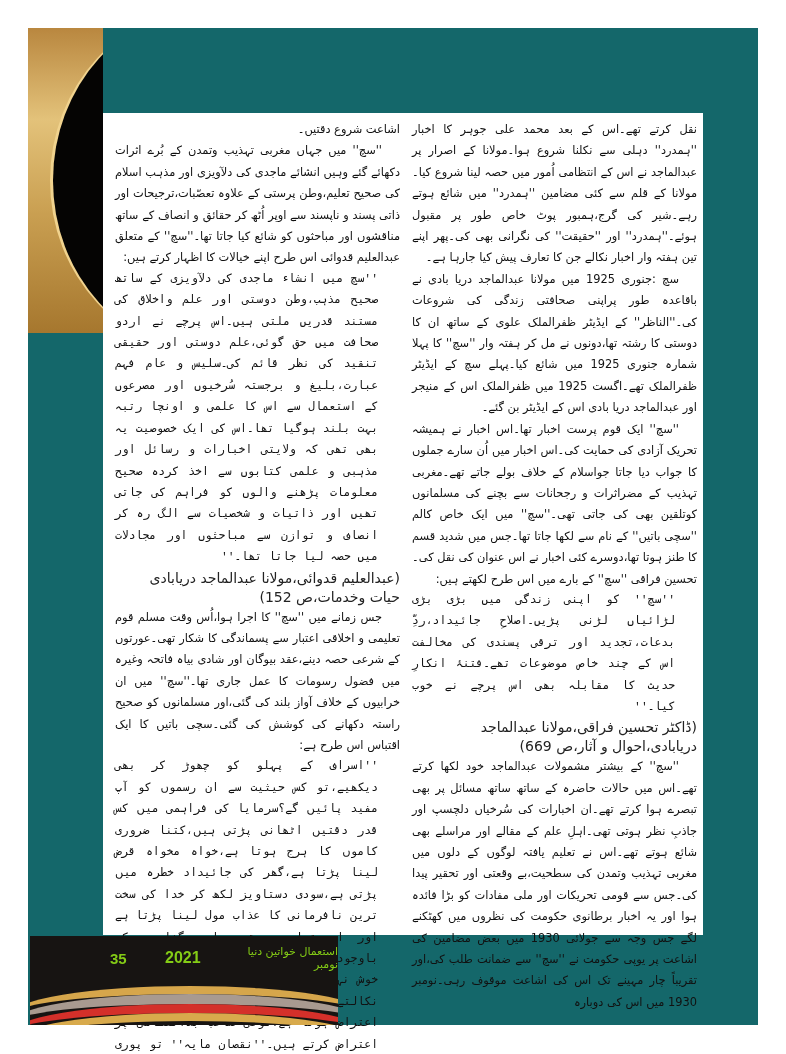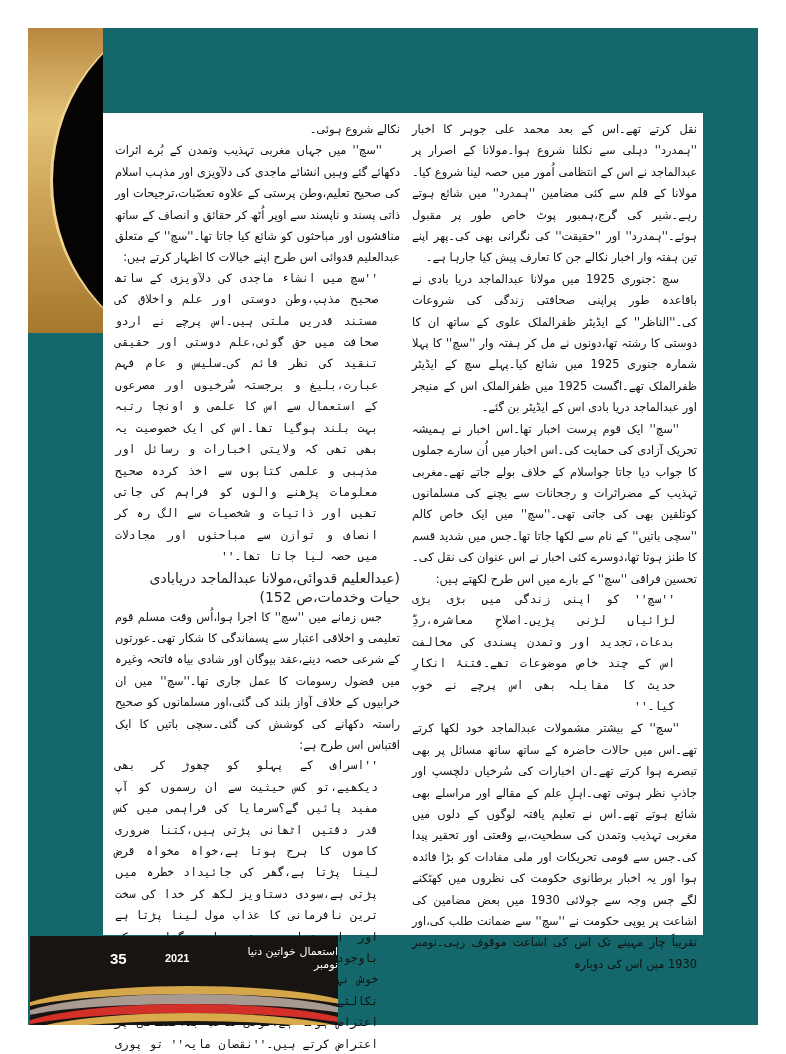--- a/index.html
+++ b/index.html
@@ -39,46 +39,47 @@
     position: absolute; left: 30px; top: 936px; width: 308px; height: 89px;
     background: #171412; overflow: hidden;
   }
   .footer-band .ribbon { position: absolute; left: -20px; width: 360px; border-radius: 50%; }
   .footer-band .r1 { top: 50px; height: 60px; border-top: 8px solid #d6a64b; }
   .footer-band .r2 { top: 58px; height: 60px; border-top: 10px solid #a89a90; }
   .footer-band .r3 { top: 68px; height: 60px; border-top: 9px solid #d4302a; }
   .footer-band .r4 { top: 77px; height: 60px; border-top: 8px solid #d8aa4c; }
   .footer-text {
     position: absolute; top: 10px; left: 0; width: 308px; height: 24px;
-    display: flex; align-items: center; color: #ffffff;
+    display: flex; align-items: center; color: #84cc16;
   }
   .footer-text .page-no { position: absolute; left: 80px; font-family: "Liberation Sans", sans-serif; font-weight: bold; font-size: 15px; }
-  .footer-text .year { position: absolute; left: 135px; font-family: "Liberation Sans", sans-serif; font-weight: bold; font-size: 11px; }
+  .footer-text .year { position: absolute; left: 135px; font-family: "Liberation Sans", sans-serif; font-weight: bold; font-size: 16px; }
   .footer-text .mag { position: absolute; left: 196px; font-size: 11px; direction: rtl; }
 </style>
 </head>
 <body>
 
 <div class="teal-frame"></div>
 
 <div class="gold-tab">
   <div class="black-arc"></div>
   <div class="tab-title">جہانِ انساں</div>
 </div>
 
 <div class="page-panel">
   <div class="column">
     <p class="noindent">نقل کرتے تھے۔اس کے بعد محمد علی جوہر کا اخبار ''ہمدرد'' دہلی سے نکلنا شروع ہوا۔مولانا کے اصرار پر عبدالماجد نے اس کے انتظامی اُمور میں حصہ لینا شروع کیا۔مولانا کے قلم سے کئی مضامین ''ہمدرد'' میں شائع ہوتے رہے۔شیر کی گرج،ہمبور پوٹ خاص طور پر مقبول ہوئے۔''ہمدرد'' اور ''حقیقت'' کی نگرانی بھی کی۔پھر اپنے تین ہفتہ وار اخبار نکالے جن کا تعارف پیش کیا جارہا ہے۔</p>
     <p>سچ :جنوری 1925 میں مولانا عبدالماجد دریا بادی نے باقاعدہ طور پراپنی صحافتی زندگی کی شروعات کی۔''الناظر'' کے ایڈیٹر ظفرالملک علوی کے ساتھ ان کا دوستی کا رشتہ تھا،دونوں نے مل کر ہفتہ وار ''سچ'' کا پہلا شمارہ جنوری 1925 میں شائع کیا۔پہلے سچ کے ایڈیٹر ظفرالملک تھے۔اگست 1925 میں ظفرالملک اس کے منیجر اور عبدالماجد دریا بادی اس کے ایڈیٹر بن گئے۔</p>
     <p>''سچ'' ایک قوم پرست اخبار تھا۔اس اخبار نے ہمیشہ تحریک آزادی کی حمایت کی۔اس اخبار میں اُن سارے جملوں کا جواب دیا جاتا جواسلام کے خلاف بولے جاتے تھے۔مغربی تہذیب کے مضراثرات و رجحانات سے بچنے کی مسلمانوں کوتلقین بھی کی جاتی تھی۔''سچ'' میں ایک خاص کالم ''سچی باتیں'' کے نام سے لکھا جاتا تھا۔جس میں شدید قسم کا طنز ہوتا تھا،دوسرے کئی اخبار نے اس عنوان کی نقل کی۔تحسین فراقی ''سچ'' کے بارے میں اس طرح لکھتے ہیں:</p>
-    <p class="quote">''سچ'' کو اپنی زندگی میں بڑی بڑی لڑائیاں لڑنی پڑیں۔اصلاحِ معاشرہ،ردِّ بدعات،تجدید اور وتمدن پسندی کی مخالفت اس کے چند خاص موضوعات تھے۔فتنۂ انکارِ حدیث کا مقابلہ بھی اس پرچے نے خوب کیا۔''</p>
+    <p class="quote">''سچ'' کو اپنی زندگی میں بڑی بڑی لڑائیاں لڑنی پڑیں۔اصلاحِ جائیداد،ردِّ بدعات،تجدید اور ترقی پسندی کی مخالفت اس کے چند خاص موضوعات تھے۔فتنۂ انکارِ حدیث کا مقابلہ بھی اس پرچے نے خوب کیا۔''</p>
+    <p class="citation">(ڈاکٹر تحسین فراقی،مولانا عبدالماجد دریابادی،احوال و آثار،ص 669)</p>
     <p>''سچ'' کے بیشتر مشمولات عبدالماجد خود لکھا کرتے تھے۔اس میں حالات حاضرہ کے ساتھ ساتھ مسائل پر بھی تبصرے ہوا کرتے تھے۔ان اخبارات کی سُرخیاں دلچسپ اور جاذبِ نظر ہوتی تھی۔اہلِ علم کے مقالے اور مراسلے بھی شائع ہوتے تھے۔اس نے تعلیم یافتہ لوگوں کے دلوں میں مغربی تہذیب وتمدن کی سطحیت،بے وقعتی اور تحقیر پیدا کی۔جس سے قومی تحریکات اور ملی مفادات کو بڑا فائدہ ہوا اور یہ اخبار برطانوی حکومت کی نظروں میں کھٹکنے لگے جس وجہ سے جولائی 1930 میں بعض مضامین کی اشاعت پر یوپی حکومت نے ''سچ'' سے ضمانت طلب کی،اور تقریباً چار مہینے تک اس کی اشاعت موقوف رہی۔نومبر 1930 میں اس کی دوبارہ</p>
   </div>
   <div class="column">
-    <p class="noindent">نکالے شروع ہوئی۔</p>
+    <p class="noindent">اشاعت شروع دقتیں۔</p>
     <p>''سچ'' میں جہاں مغربی تہذیب وتمدن کے بُرے اثرات دکھائے گئے وہیں انشائے ماجدی کی دلآویزی اور مذہب اسلام کی صحیح تعلیم،وطن پرستی کے علاوہ تعصّبات،ترجیحات اور ذاتی پسند و ناپسند سے اوپر اُٹھ کر حقائق و انصاف کے ساتھ مناقشوں اور مباحثوں کو شائع کیا جاتا تھا۔''سچ'' کے متعلق عبدالعلیم قدوائی اس طرح اپنے خیالات کا اظہار کرتے ہیں:</p>
     <p class="quote">''سچ میں انشاء ماجدی کی دلآویزی کے ساتھ صحیح مذہب،وطن دوستی اور علم واخلاق کی مستند قدریں ملتی ہیں۔اس پرچے نے اردو صحافت میں حق گوئی،علم دوستی اور حقیقی تنقید کی نظر قائم کی۔سلیس و عام فہم عبارت،بلیغ و برجستہ سُرخیوں اور مصرعوں کے استعمال سے اس کا علمی و اونچا رتبہ بہت بلند ہوگیا تھا۔اس کی ایک خصوصیت یہ بھی تھی کہ ولایتی اخبارات و رسائل اور مذہبی و علمی کتابوں سے اخذ کردہ صحیح معلومات پڑھنے والوں کو فراہم کی جاتی تھیں اور ذاتیات و شخصیات سے الگ رہ کر انصاف و توازن سے مباحثوں اور مجادلات میں حصہ لیا جاتا تھا۔''</p>
     <p class="citation">(عبدالعلیم قدوائی،مولانا عبدالماجد دریابادی حیات وخدمات،ص 152)</p>
     <p>جس زمانے میں ''سچ'' کا اجرا ہوا،اُس وقت مسلم قوم تعلیمی و اخلاقی اعتبار سے پسماندگی کا شکار تھی۔عورتوں کے شرعی حصہ دینے،عقد بیوگان اور شادی بیاہ فاتحہ وغیرہ میں فضول رسومات کا عمل جاری تھا۔''سچ'' میں ان خرابیوں کے خلاف آواز بلند کی گئی،اور مسلمانوں کو صحیح راستہ دکھانے کی کوشش کی گئی۔سچی باتیں کا ایک اقتباس اس طرح ہے:</p>
     <p class="quote">''اسراف کے پہلو کو چھوڑ کر بھی دیکھیے،تو کس حیثیت سے ان رسموں کو آپ مفید پائیں گے؟سرمایا کی فراہمی میں کس قدر دقتیں اٹھانی پڑتی ہیں،کتنا ضروری کاموں کا ہرج ہوتا ہے،خواہ مخواہ قرض لینا پڑتا ہے،گھر کی جائیداد خطرہ میں پڑتی ہے،سودی دستاویز لکھ کر خدا کی سخت ترین نافرمانی کا عذاب مول لینا پڑتا ہے اور ان تمام زحمتوں اور گناہوں کے باوجود مہمان اور اہل برادری پھر بھی خوش نہیں ہوتے۔کوئی صاحب کھانے میں نقص نکالتے ہیں،کسی کو کپڑے زیور کی کمی پر اعتراض ہوتا ہے،کوئی صاحب بدانتظامی پر اعتراض کرتے ہیں۔''نقصان مایہ'' تو پوری طرح ہوتا ہی ہے ساتھ ہی ''شماتت ہمسایہ'' کا پورا حصہ مل جاتا ہے۔کیا ایسی شادیاں</p>
   </div>
 </div>
 
 <div class="footer-band">
   <div class="ribbon r1"></div>

